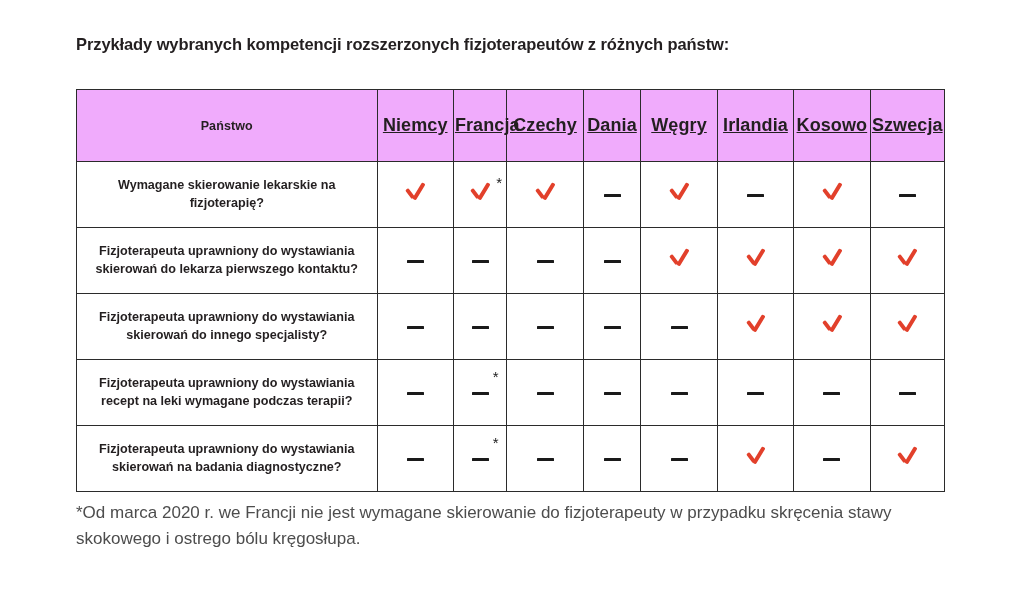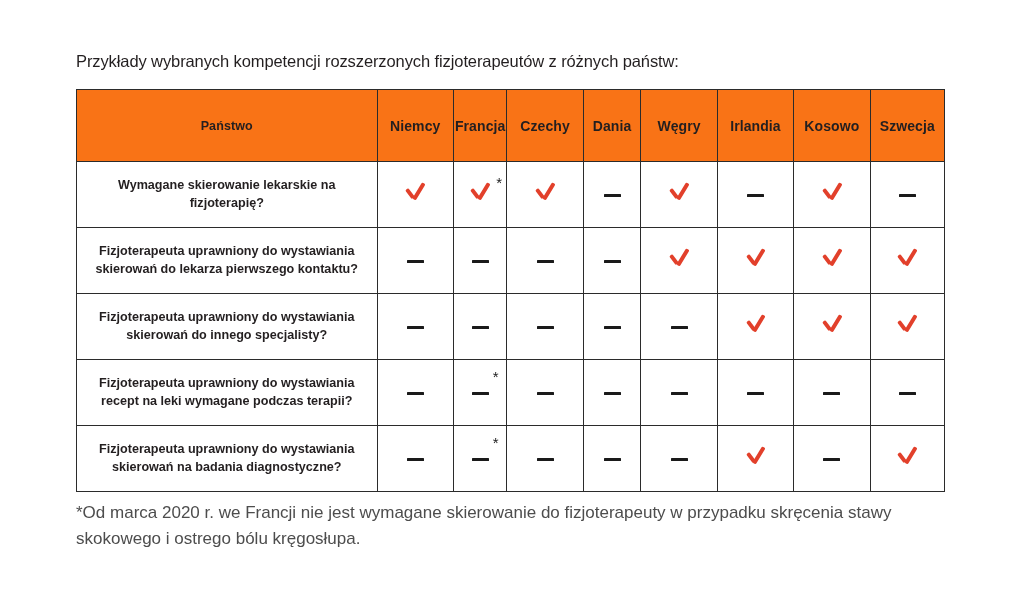--- a/index.html
+++ b/index.html
@@ -16,51 +16,52 @@
   }
   .page {
     position: relative;
     width: 1023px;
     height: 614px;
     box-sizing: border-box;
   }
   .title {
     position: absolute;
     left: 76px;
-    top: 52px;
+    top: 35px;
     font-size: 16.5px;
-    font-weight: normal;
+    font-weight: bold;
     letter-spacing: -0.1px;
     color: #231f20;
     white-space: nowrap;
   }
   table.comp {
     position: absolute;
     left: 76px;
     top: 89px;
     width: 869px;
     border-collapse: collapse;
     table-layout: fixed;
   }
   table.comp th, table.comp td {
     border: 1.6px solid #2b2b2b;
     box-sizing: border-box;
   }
   thead th {
-    background: #f97316;
+    background: #f0abfc;
     height: 72px;
     font-size: 12.5px;
     font-weight: bold;
     color: #231f20;
     text-align: center;
     vertical-align: middle;
     letter-spacing: 0.1px;
   }
   thead th.country-head {
-    font-size: 14px;
+    font-size: 18px;
+    text-decoration: underline;
   }
   tbody td.rowlabel {
     height: 66px;
     font-size: 12.6px;
     font-weight: bold;
     line-height: 1.42;
     text-align: center;
     vertical-align: middle;
     padding: 4px 16px;
     color: #231f20;

